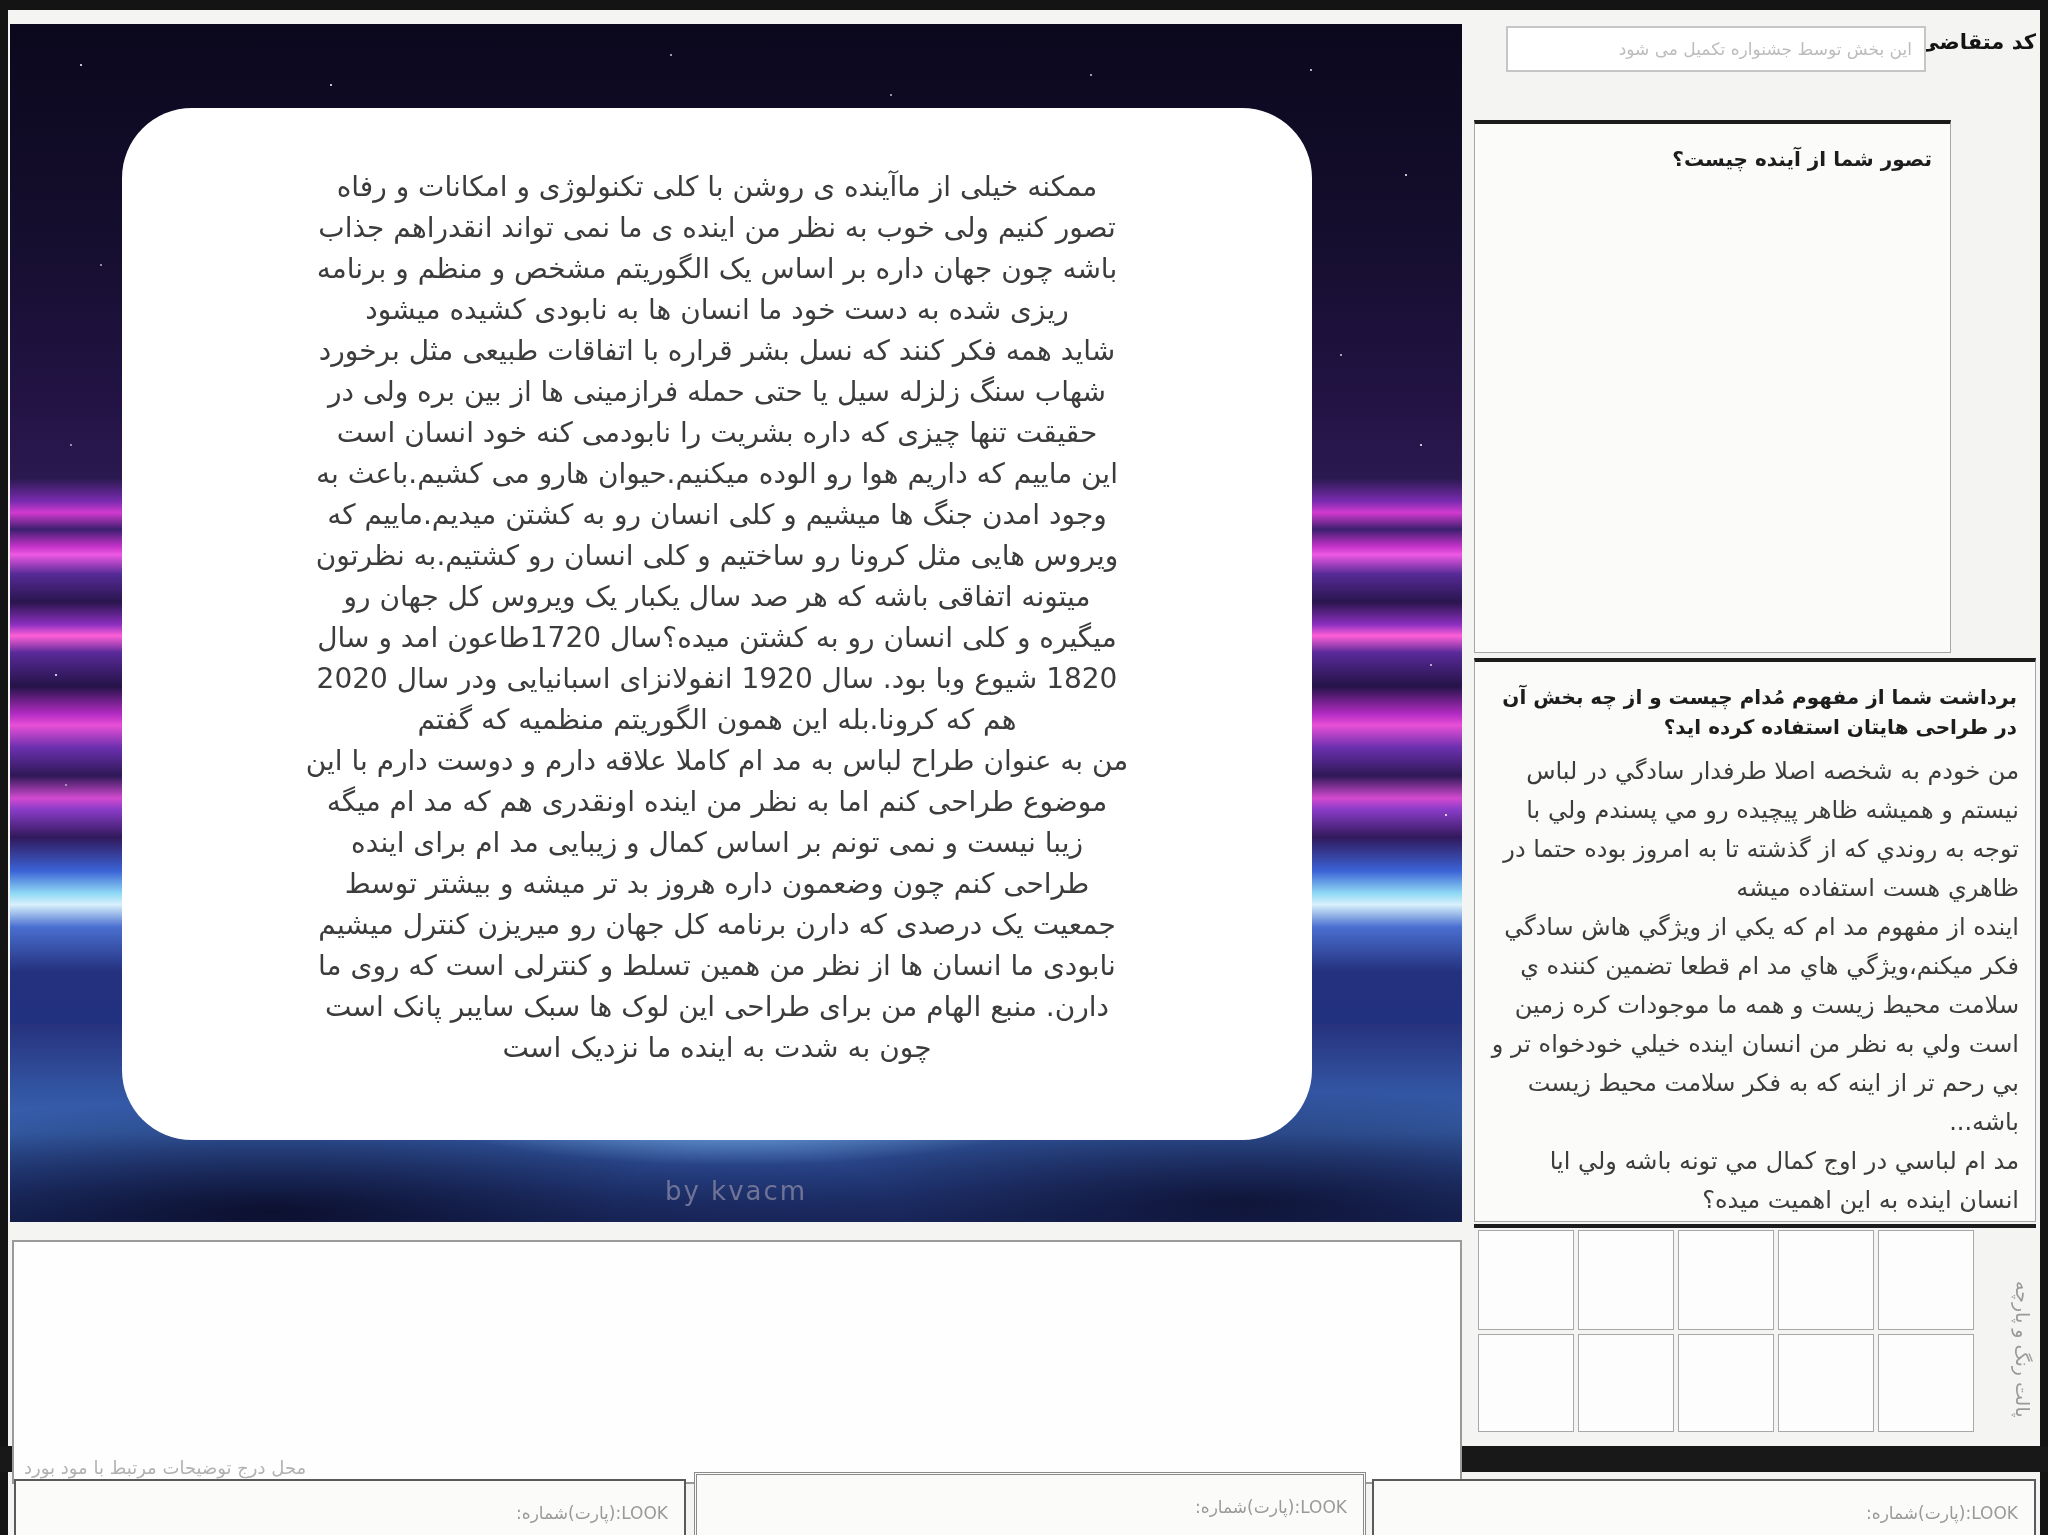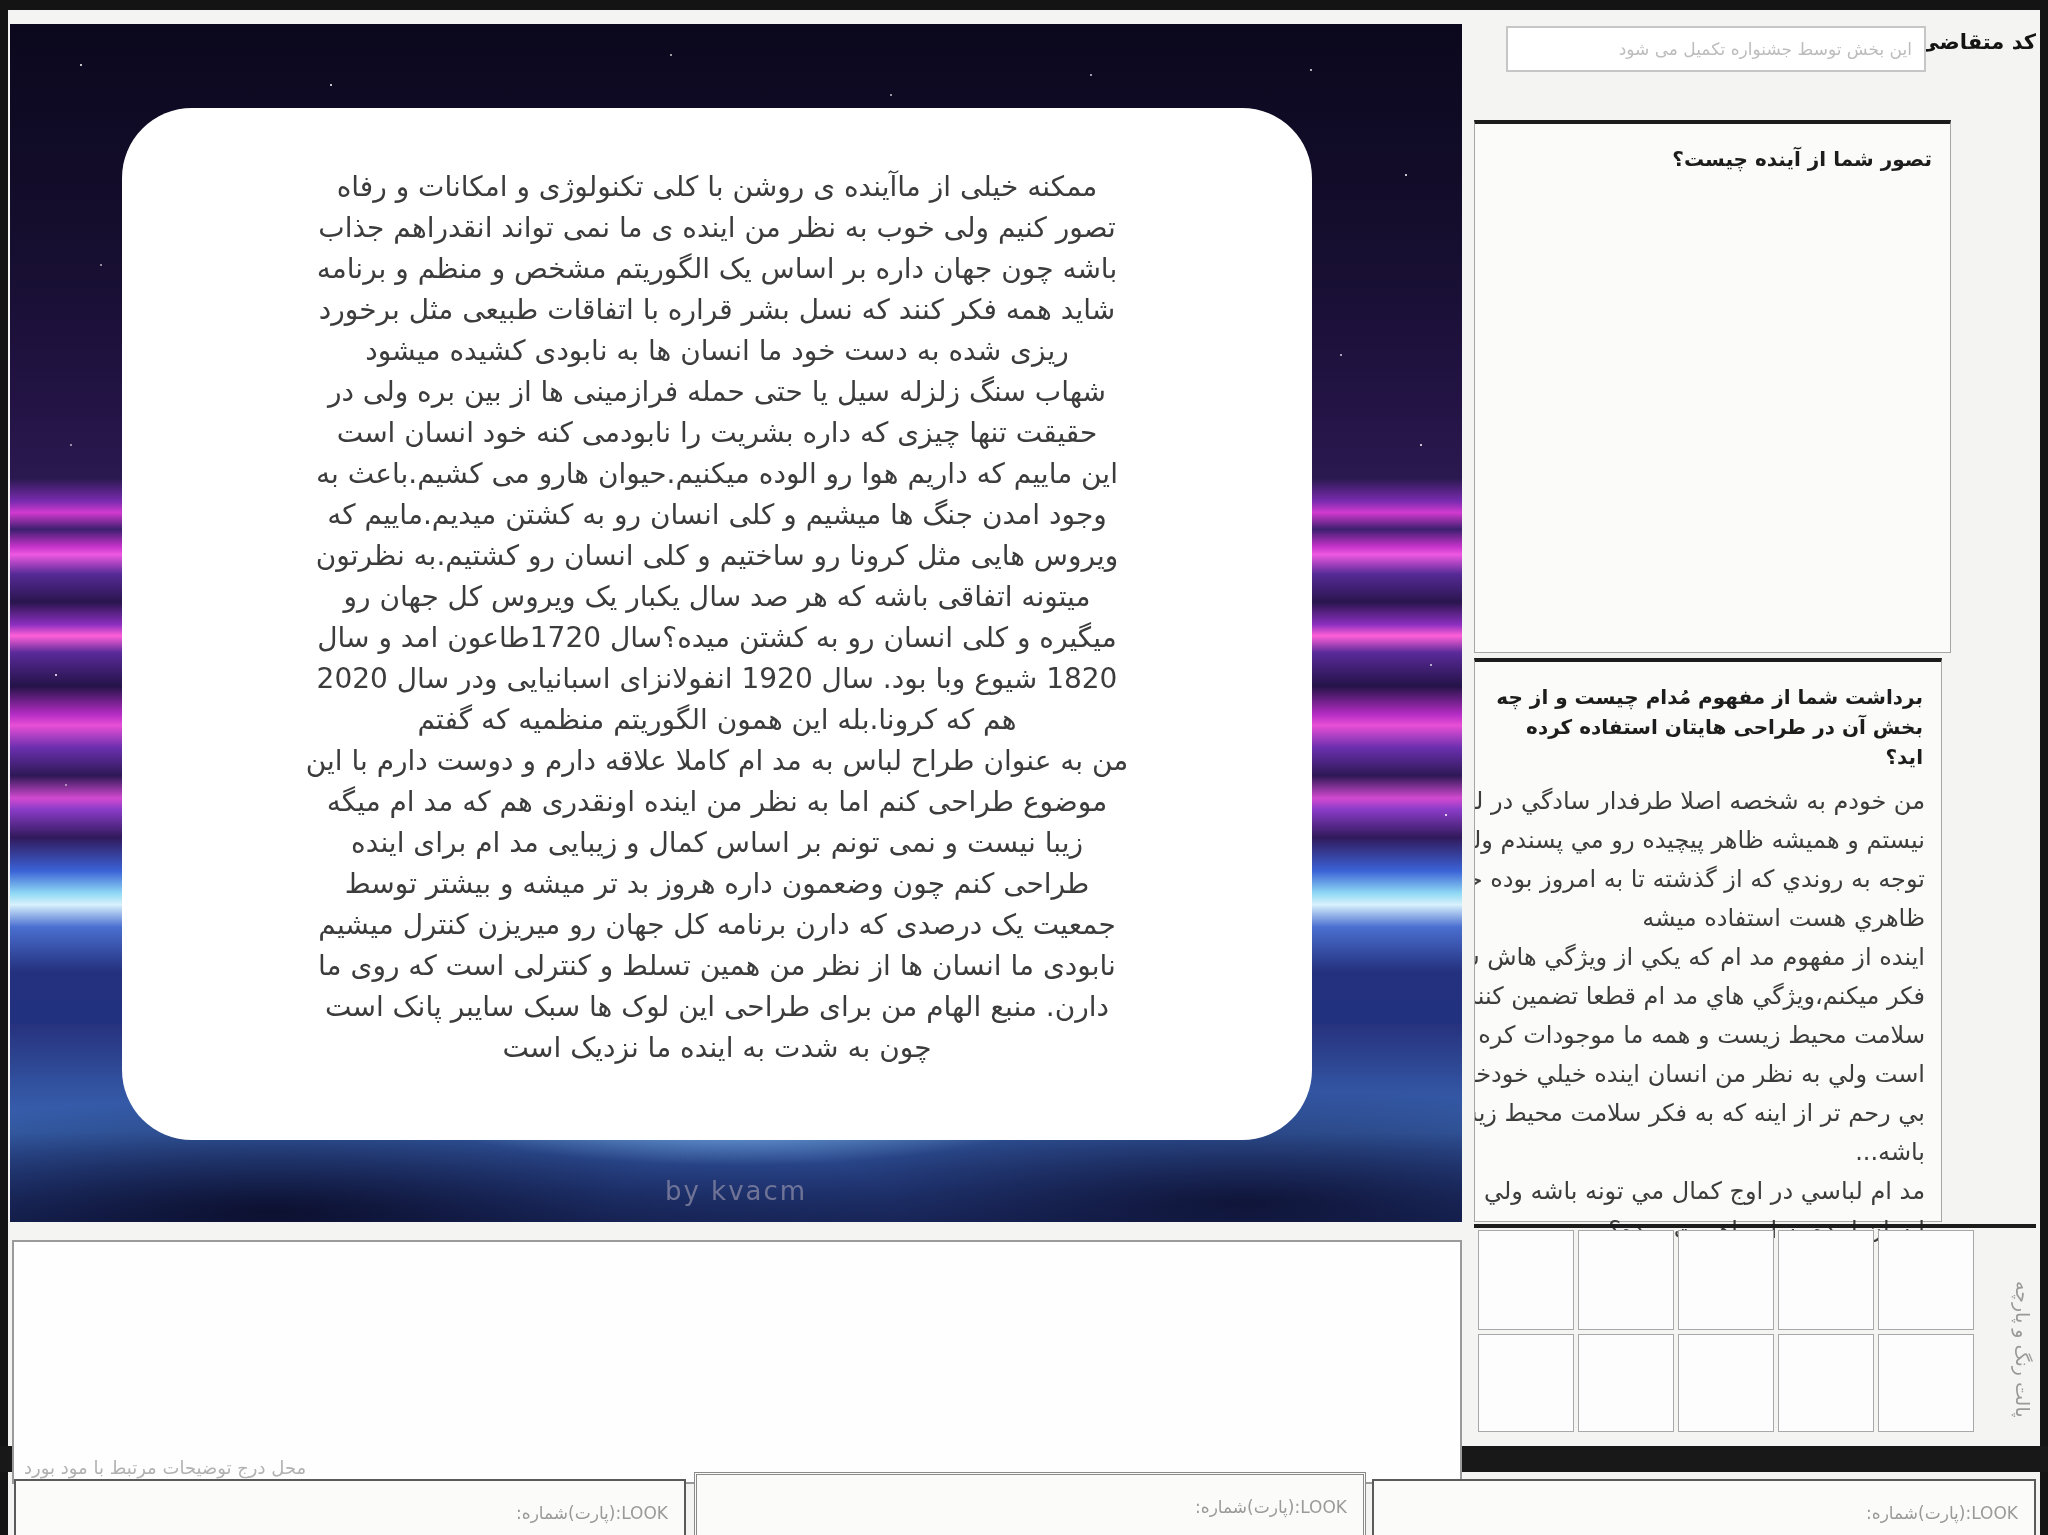--- a/index.html
+++ b/index.html
@@ -53,21 +53,21 @@
   
   .code-label{left:1920px;top:30px;width:116px;direction:rtl;text-align:left;font-weight:bold;
        font-size:21px;color:#141414;white-space:nowrap;}
   .code-input{left:1506px;top:26px;width:420px;height:46px;border:2px solid #c6c6c6;background:#fff;
        direction:rtl;text-align:right;padding:0 12px;font-size:17px;font-family:"DejaVu Sans",sans-serif;
        color:#444;outline:none;}
   .code-input::placeholder{color:#bcbcbc;}
 
   .qbox{background:#fbfbfa;border:1px solid #a6a6a6;border-top:4px solid #1c1c1c;}
   .qbox1{left:1474px;top:120px;width:477px;height:533px;}
-  .qbox2{left:1474px;top:658px;width:468px;height:564px;}
+  .qbox2{left:1474px;top:658px;width:562px;height:564px;}
   .q-title{direction:rtl;text-align:right;font-weight:bold;color:#1d1d1d;font-size:20px;
        line-height:30px;padding:20px 18px 0 14px;}
   .answer{direction:rtl;text-align:right;color:#3d3d3d;font-size:24px;line-height:39px;
        padding:10px 16px 0 6px;white-space:nowrap;overflow:hidden;}
 
   
   .grid-topline{left:1474px;top:1224px;width:562px;height:4px;background:#1c1c1c;}
   .cell{background:#fdfdfd;border:1px solid #a8a8a8;}
   .palette-label{left:1978px;top:1266px;width:56px;height:166px;color:#9a9a9a;font-size:19px;
        writing-mode:vertical-rl;direction:rtl;text-align:center;white-space:nowrap;}
@@ -93,22 +93,22 @@
   <div class="abs mood-img">
     <div class="abs sky"></div>
     <div class="abs streaks"></div>
     <div class="abs ocean"></div>
     <div class="abs stars"></div>
     <div class="abs mood-card">
       <div class="mood-text">
         <div>ممکنه خیلی از ماآینده ی روشن با کلی تکنولوژی و امکانات و رفاه</div>
         <div>تصور کنیم ولی خوب به نظر من اینده ی ما نمی تواند انقدراهم جذاب</div>
         <div>باشه چون جهان داره بر اساس یک الگوریتم مشخص و منظم و برنامه</div>
+        <div>ریزی شده به دست خود ما انسان ها به نابودی کشیده میشود</div>
         <div>شاید همه فکر کنند که نسل بشر قراره با اتفاقات طبیعی مثل برخورد</div>
-        <div>ریزی شده به دست خود ما انسان ها به نابودی کشیده میشود</div>
         <div>شهاب سنگ  زلزله سیل یا حتی حمله فرازمینی ها از بین بره ولی در</div>
         <div>حقیقت تنها چیزی که داره  بشریت را نابودمی کنه خود انسان است</div>
         <div>این ماییم که داریم هوا رو الوده میکنیم.حیوان هارو می کشیم.باعث به</div>
         <div>وجود امدن جنگ ها میشیم و کلی انسان رو به کشتن میدیم.ماییم که</div>
         <div>ویروس هایی مثل کرونا  رو ساختیم و کلی انسان رو کشتیم.به نظرتون</div>
         <div>میتونه اتفاقی باشه که هر صد سال یکبار یک ویروس کل جهان رو</div>
         <div>میگیره و کلی انسان رو به کشتن میده؟سال 1720طاعون امد و سال</div>
         <div>1820 شیوع وبا بود. سال 1920 انفولانزای اسبانیایی ودر سال 2020</div>
         <div>هم که کرونا.بله این همون الگوریتم منظمیه که گفتم</div>
         <div>من به عنوان طراح لباس به مد ام کاملا علاقه دارم و دوست دارم با این</div>

